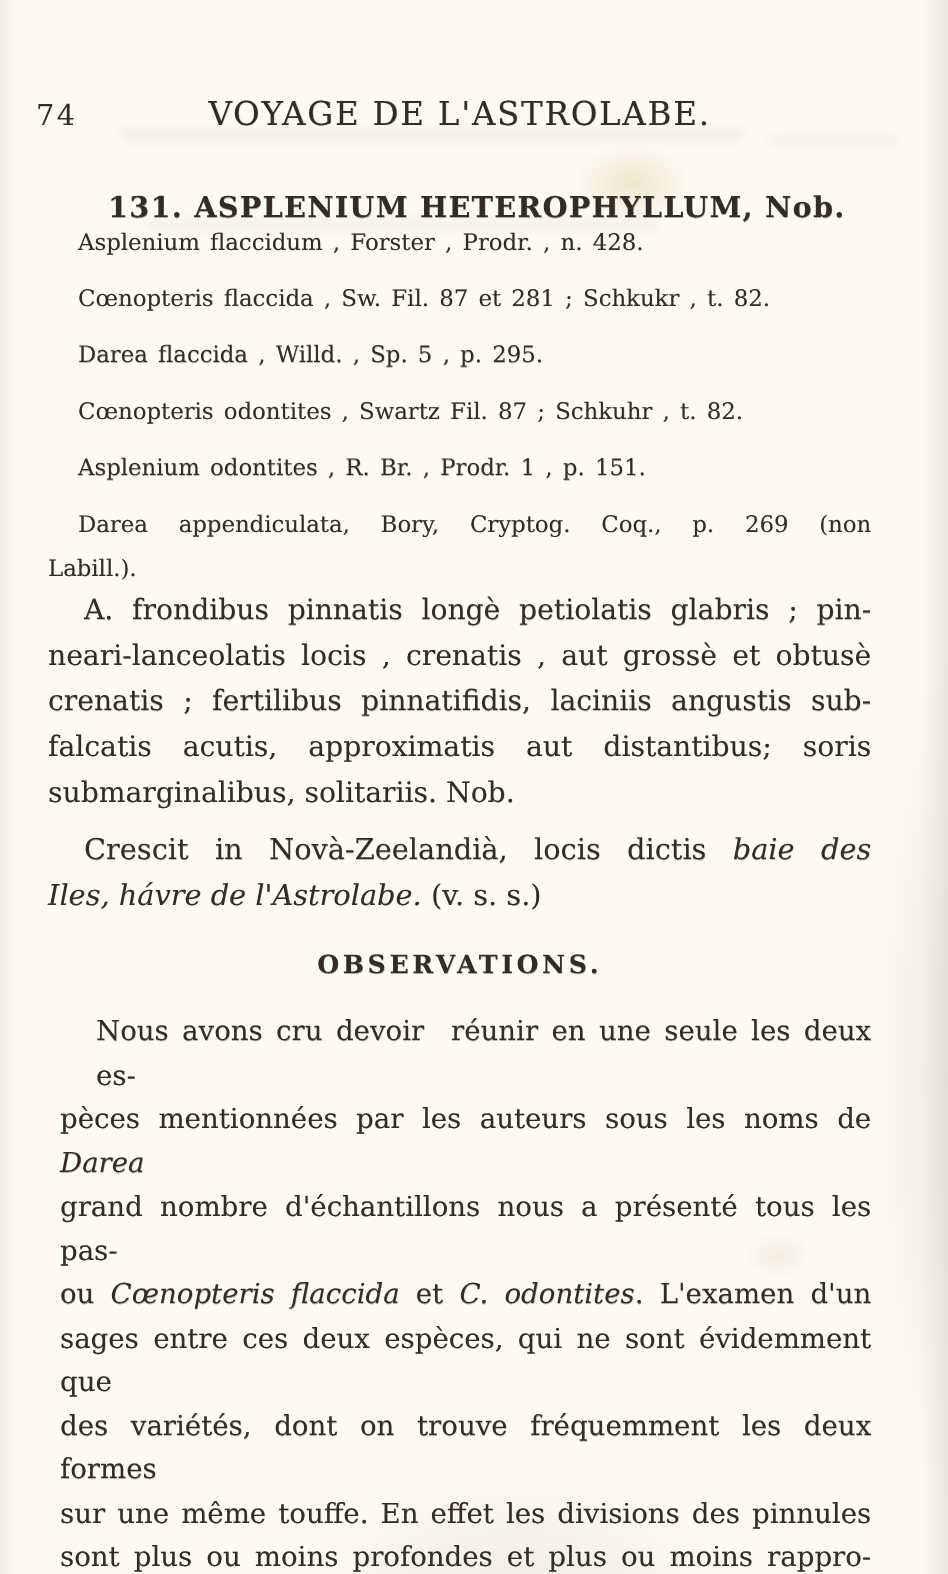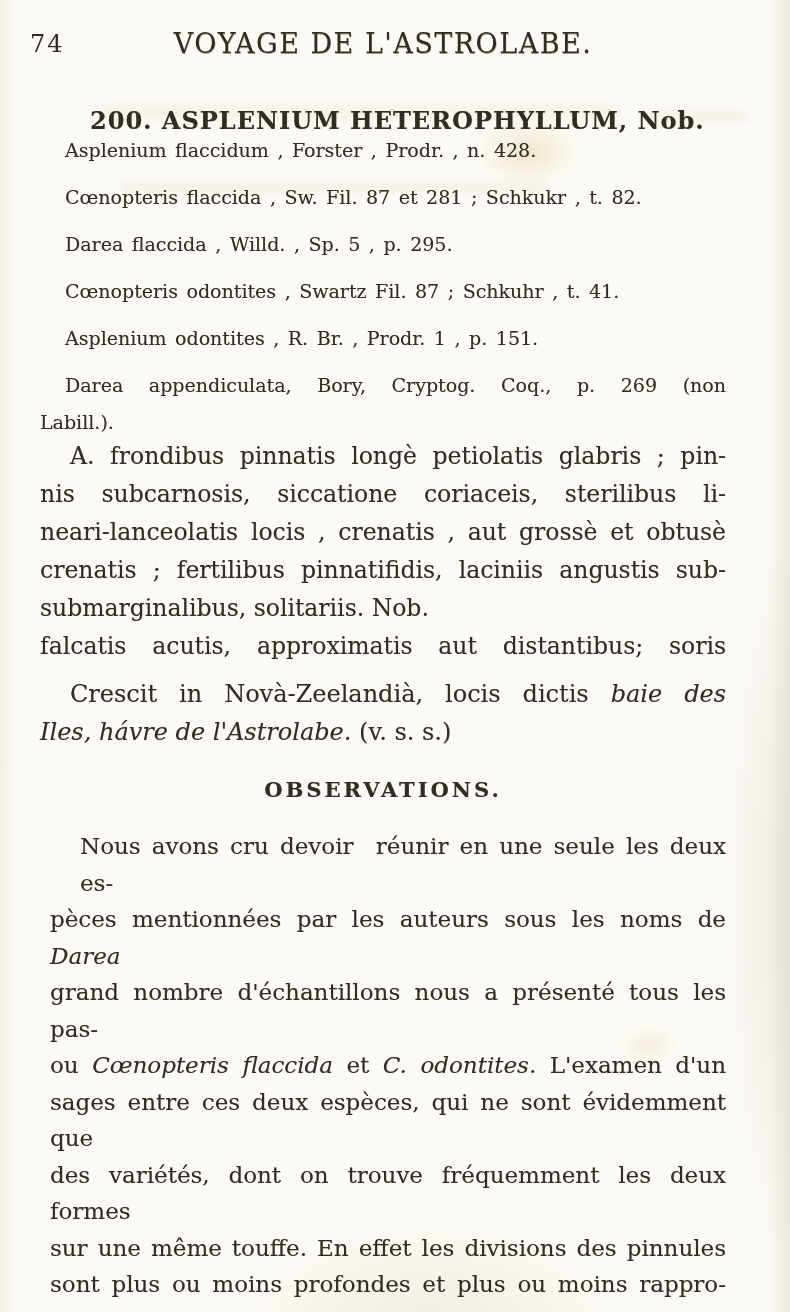--- a/index.html
+++ b/index.html
@@ -20,21 +20,21 @@
     color:var(--ink,#332c26);
   }
   
   .smudge{position:absolute;background:rgba(105,95,85,.055);filter:blur(4px);border-radius:8px;}
   .s1{left:100px;top:106px;width:520px;height:12px;}
   .s2{left:120px;top:182px;width:430px;height:10px;}
   .s3{left:640px;top:112px;width:110px;height:10px;}
 
   .content{position:relative;padding:0 64px 0 40px;}
 
-  .pagehead{position:relative;height:34px;margin-top:28px;}
+  .pagehead{position:relative;height:34px;margin-top:80px;}
   .folio{
     position:absolute;left:-10px;top:2px;
     font-size:24px;letter-spacing:2px;
   }
   .running-title{
     text-align:center;
     font-size:27px;font-weight:normal;letter-spacing:1.5px;
     transform:scaleY(1.02);
     text-shadow:0.4px 0.4px 0.6px rgba(60,50,40,.45);
   }
@@ -84,39 +84,38 @@
   <div class="smudge s2"></div>
   <div class="smudge s3"></div>
 
   <div class="content">
 
     <div class="pagehead">
       <div class="folio">74</div>
       <div class="running-title">VOYAGE DE L'ASTROLABE.</div>
     </div>
 
-    <div class="species-heading">200. ASPLENIUM HETEROPHYLLUM, Nob.</div>
+    <div class="species-heading">131. ASPLENIUM HETEROPHYLLUM, Nob.</div>
 
     <div class="synonyms">
         <div class="tl sv fi2"><span>Asplenium flaccidum , Forster , Prodr. , n. 428.</span></div>
         <div class="tl sv fi2"><span>Cœnopteris flaccida , Sw. Fil. 87 et 281 ; Schkukr , t. 82.</span></div>
         <div class="tl sv fi2"><span>Darea flaccida , Willd. , Sp. 5 , p. 295.</span></div>
-        <div class="tl sv fi2"><span>Cœnopteris odontites , Swartz Fil. 87 ; Schkuhr , t. 41.</span></div>
+        <div class="tl sv fi2"><span>Cœnopteris odontites , Swartz Fil. 87 ; Schkuhr , t. 82.</span></div>
         <div class="tl sv fi2"><span>Asplenium odontites , R. Br. , Prodr. 1 , p. 151.</span></div>
         <div class="tl sv7 fi2 jl"><span>Darea appendiculata, Bory, Cryptog. Coq., p. 269 (non</span></div>
         <div class="tl "><span>Labill.).</span></div>
       </div>
 
     <div class="diagnosis">
         <div class="tl fi jl"><span>A. frondibus pinnatis longè petiolatis glabris ; pin-</span></div>
-        <div class="tl jl"><span>nis subcarnosis, siccatione coriaceis, sterilibus li-</span></div>
         <div class="tl jl"><span>neari-lanceolatis locis , crenatis , aut grossè et obtusè</span></div>
         <div class="tl jl"><span>crenatis ; fertilibus pinnatifidis, laciniis angustis sub-</span></div>
+        <div class="tl jl"><span>falcatis acutis, approximatis aut distantibus; soris</span></div>
         <div class="tl "><span>submarginalibus, solitariis. Nob.</span></div>
-        <div class="tl jl"><span>falcatis acutis, approximatis aut distantibus; soris</span></div>
       </div>
 
     <div class="habitat">
         <div class="tl fi jl"><span>Crescit in Novà-Zeelandià, locis dictis </span><span class="it">baie des</span></div>
         <div class="tl "><span class="it">Iles, hávre de l'Astrolabe.</span><span> (v. s. s.)</span></div>
       </div>
 
     <div class="obs-heading">OBSERVATIONS.</div>
 
     <div class="observations">

